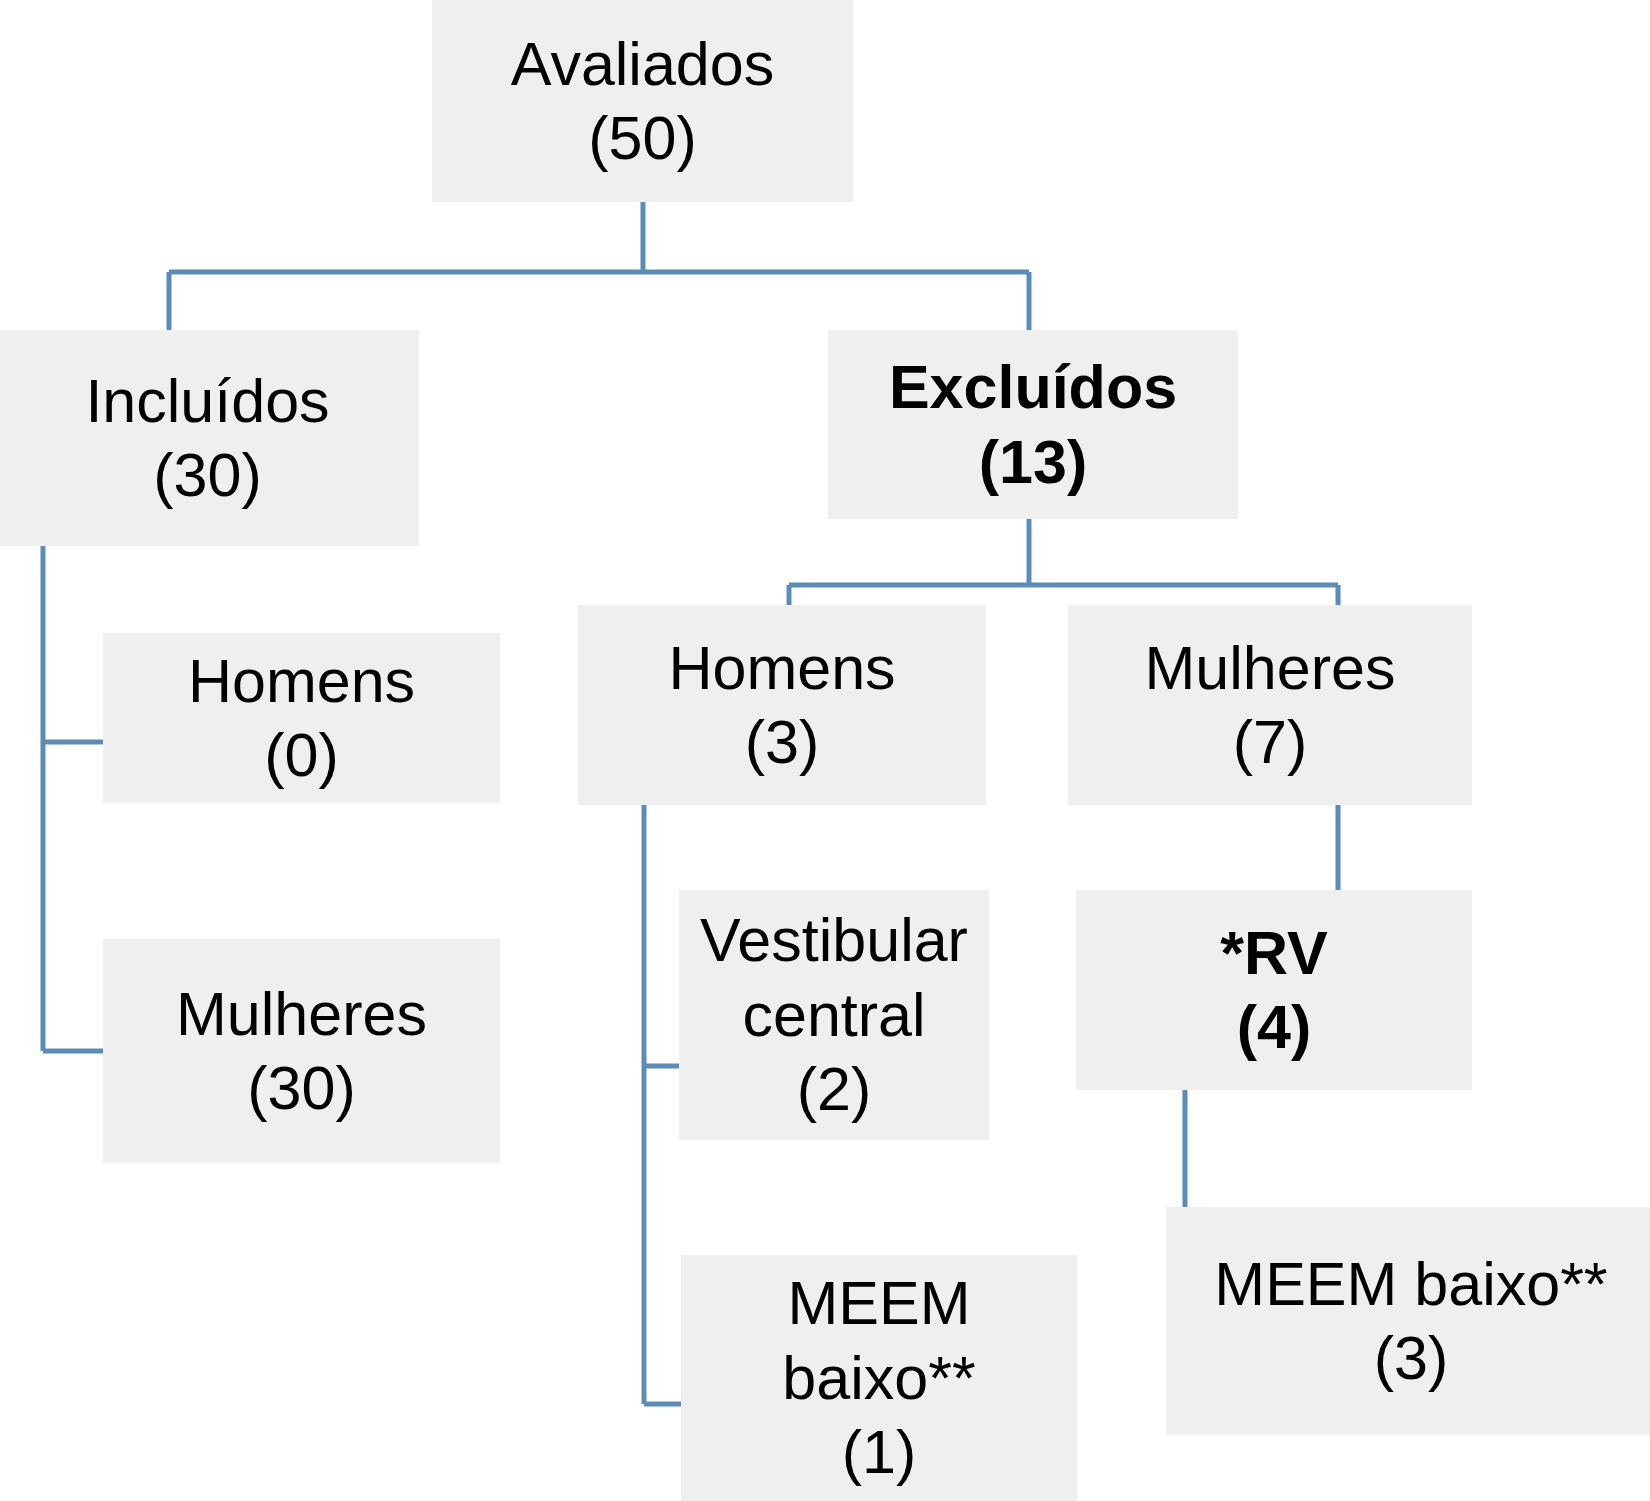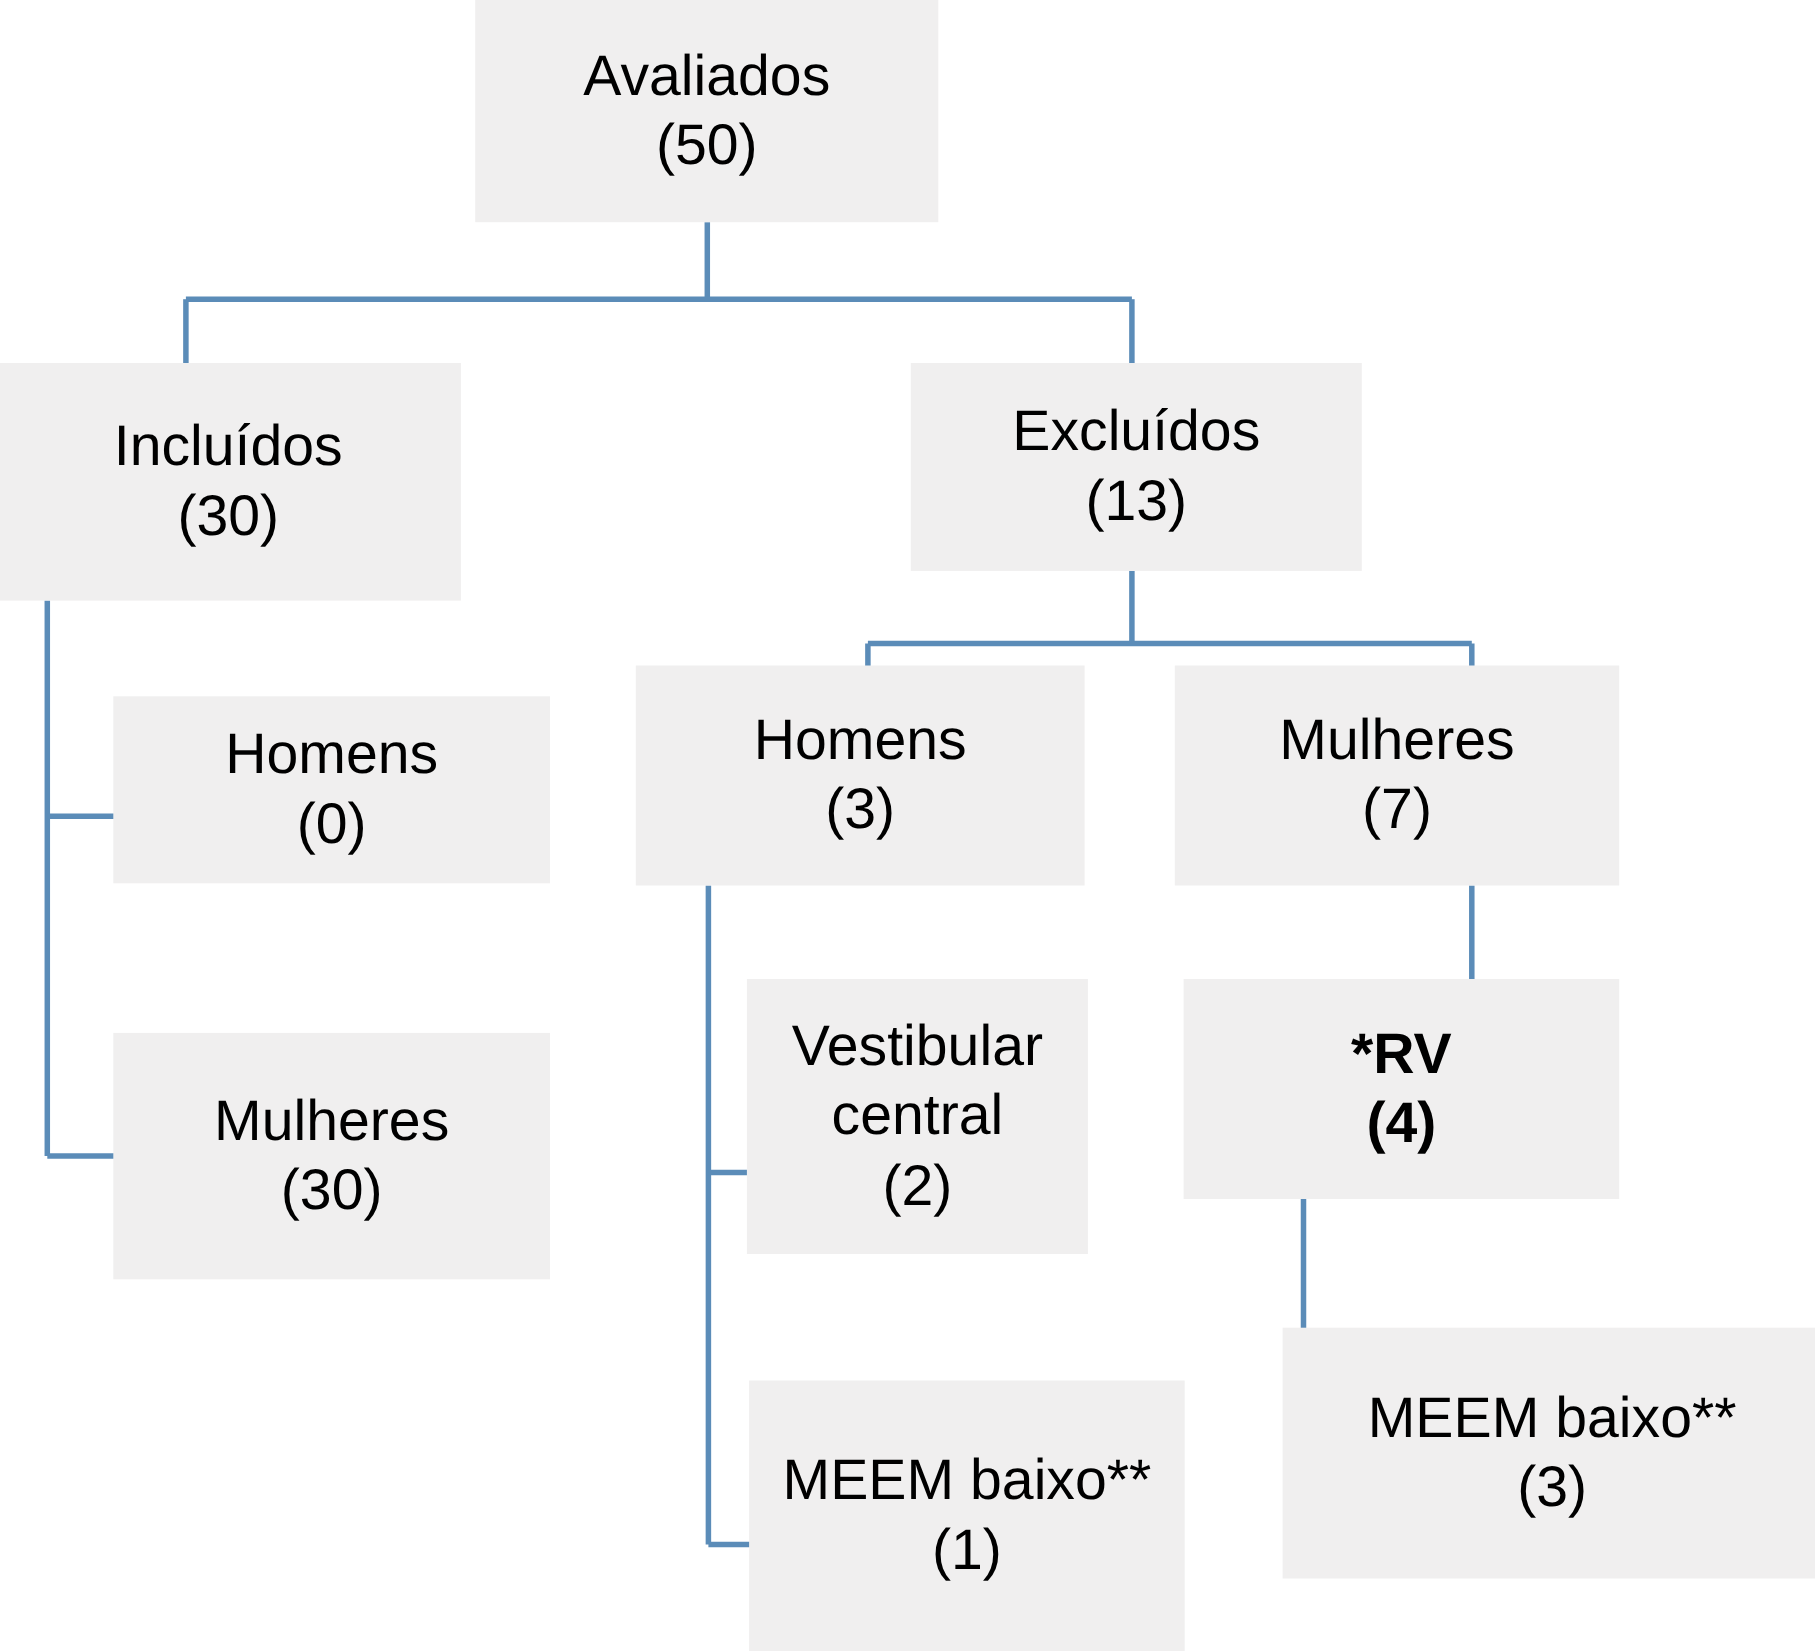--- a/index.html
+++ b/index.html
@@ -20,21 +20,21 @@
   .node {
     position: absolute;
     background: #f0efef;
     color: #000000;
     display: flex;
     flex-direction: column;
     align-items: center;
     justify-content: center;
     text-align: center;
     line-height: 1.22;
-    font-size: 52px;
+    font-size: 61px;
     font-weight: 400;
     box-sizing: border-box;
     padding: 4px 6px;
   }
   .node .line2 { display: block; }
   svg.links {
     position: absolute;
     left: 0;
     top: 0;
     width: 1650px;
@@ -85,21 +85,21 @@
   <div class="node" style="left:432px; top:0px; width:421px; height:202px;">
     <span>Avaliados</span>
     <span class="line2">(50)</span>
   </div>
 
   <div class="node" style="left:-4px; top:330px; width:423px; height:216px;">
     <span>Incluídos</span>
     <span class="line2">(30)</span>
   </div>
 
-  <div class="node" style="left:828px; top:330px; width:410px; height:189px;">
+  <div class="node" style="left:828px; top:330px; width:410px; height:189px;font-weight:bold;">
     <span>Excluídos</span>
     <span class="line2">(13)</span>
   </div>
 
   <div class="node" style="left:103px; top:633px; width:397px; height:170px;">
     <span>Homens</span>
     <span class="line2">(0)</span>
   </div>
 
   <div class="node" style="left:103px; top:939px; width:397px; height:224px;">

